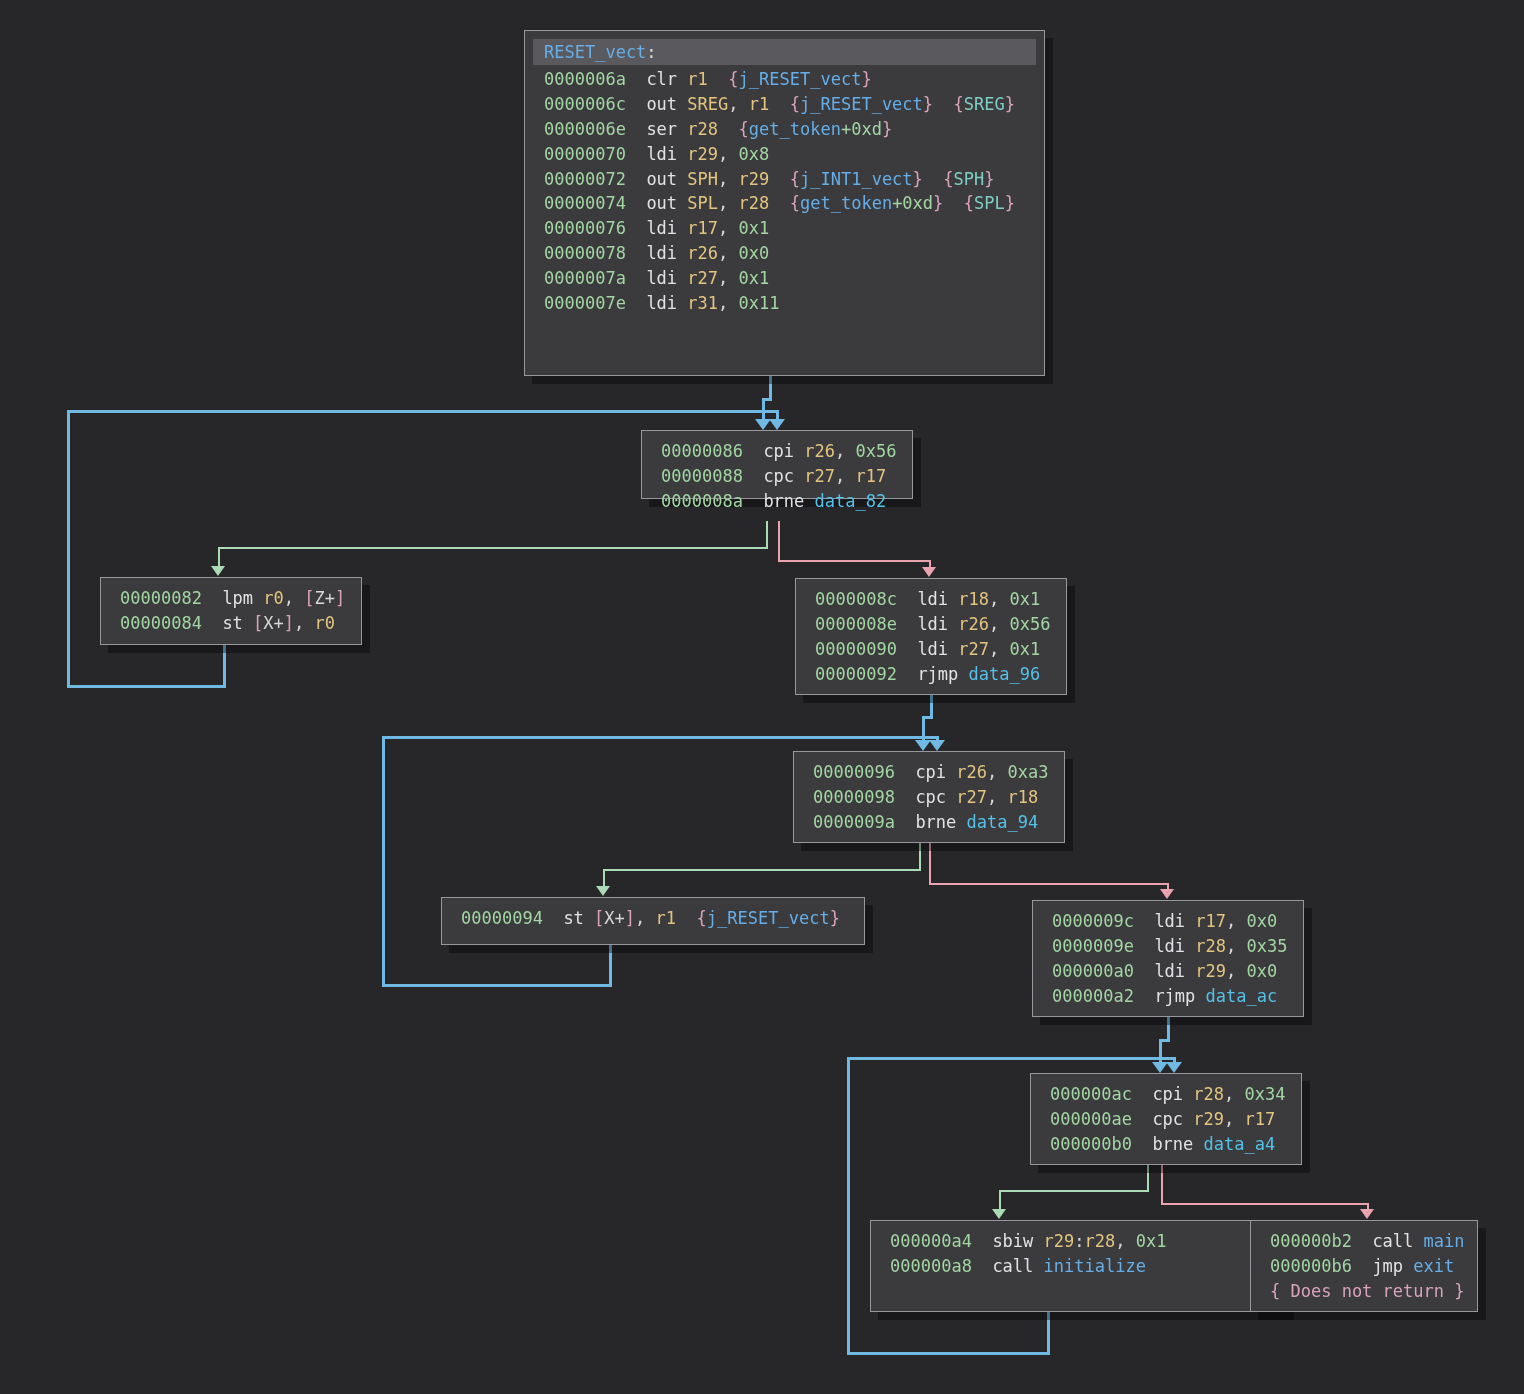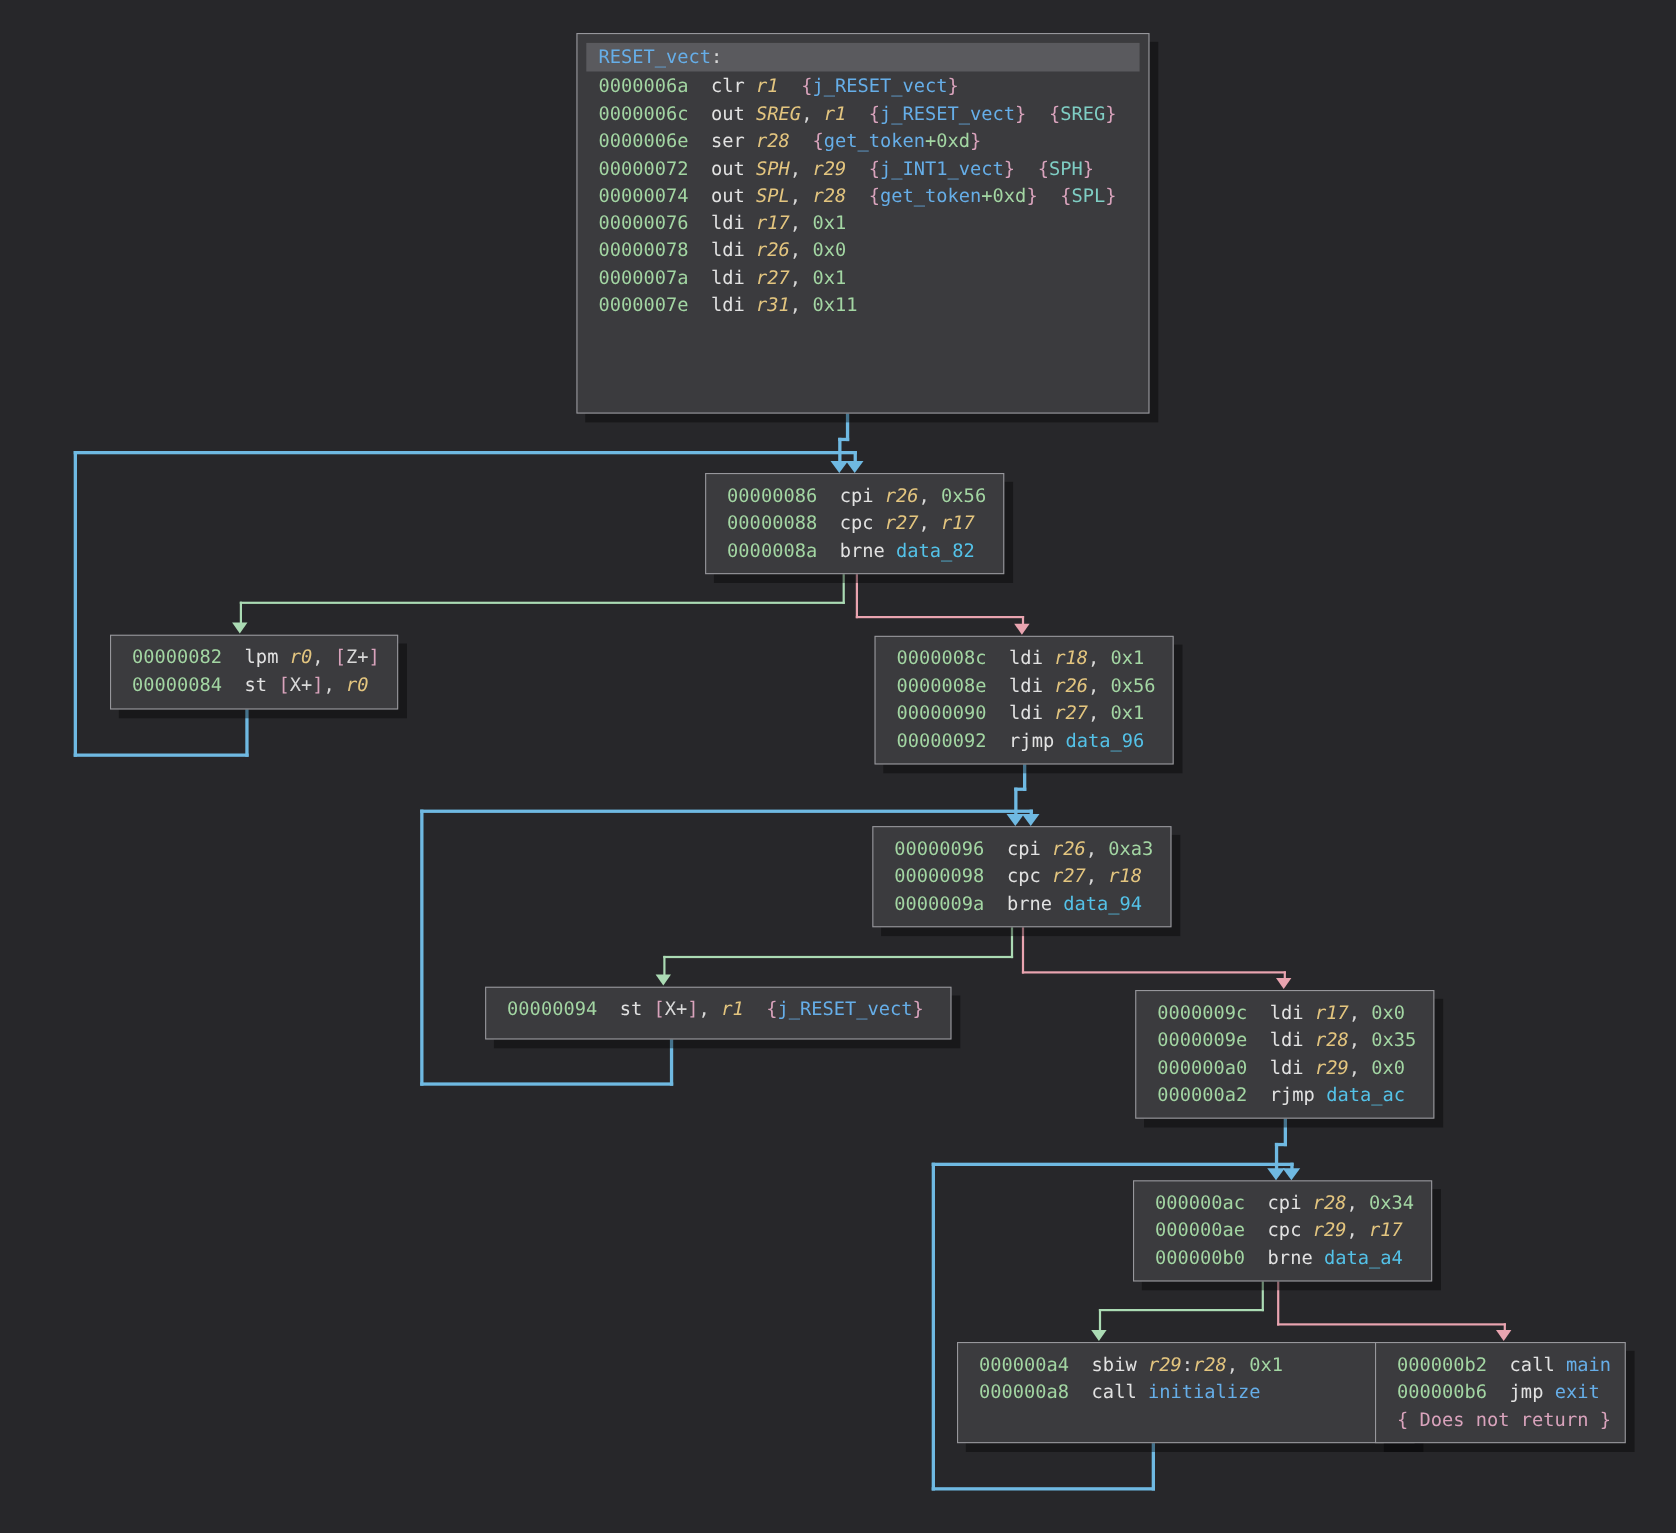--- a/index.html
+++ b/index.html
@@ -9,21 +9,21 @@
     --edge-unconditional:#6fb9e2; --edge-true:#abdbb4; --edge-false:#e9a4b0;
   }
   html,body{margin:0;padding:0;background:var(--canvas-bg);}
   #graph{position:relative;width:1524px;height:1394px;overflow:hidden;background:var(--canvas-bg);
     font-family:"DejaVu Sans Mono","Liberation Mono",monospace;font-size:17px;color:var(--text);}
   .block{position:absolute;box-sizing:border-box;background:var(--block-bg);
     border:1.5px solid var(--block-border);box-shadow:8px 8px 0 rgba(0,0,0,0.38);
     padding:8px 5px;z-index:2;}
   .line{height:24.9px;line-height:24.9px;white-space:pre;padding:0 14px;}
   .line.hdr{background:var(--header-bg);margin:0 3px 2px 3px;padding:0 11px;height:26px;line-height:26px;}
-  .tk-a{color:var(--address);} .tk-n{color:var(--number);} .tk-r{color:var(--register);font-style:italic;}
+  .tk-a{color:var(--address);} .tk-n{color:var(--number);} .tk-r{color:var(--register);}
   .tk-m{color:var(--mnemonic);} .tk-w{color:var(--text);} .tk-s{color:var(--code-symbol);}
   .tk-f{color:var(--function-symbol);} .tk-p{color:var(--annotation);} .tk-g{color:var(--annotation-register);}
   .edge{position:absolute;left:0;top:0;z-index:1;}
   .seg{position:absolute;}
   .seg-unconditional{background:var(--edge-unconditional);}
   .seg-true{background:var(--edge-true);}
   .seg-false{background:var(--edge-false);}
   .arrow{position:absolute;width:0;height:0;border-left:8px solid transparent;border-right:8px solid transparent;border-top:11px solid;}
   .arrow-unconditional{border-top-color:var(--edge-unconditional);}
   .arrow-true{border-top-color:var(--edge-true);border-left-width:7px;border-right-width:7px;border-top-width:10px;}
@@ -109,28 +109,29 @@
       <div class="seg seg-false" style="left: 1161px; top: 1164px; width: 2px; height: 41px;"></div>
       <div class="seg seg-false" style="left: 1161px; top: 1203px; width: 208px; height: 2px;"></div>
       <div class="seg seg-false" style="left: 1367px; top: 1203px; width: 2px; height: 9px;"></div>
       <div class="arrow arrow-false" style="left: 1360px; top: 1209px;"></div>
     </div>
     <div class="block" style="left: 524px; top: 30px; width: 521px; height: 346px;">
       <div class="line hdr"><span class="tk-f">RESET_vect</span><span class="tk-w">:</span></div>
       <div class="line"><span class="tk-a">0000006a</span><span class="tk-w">  </span><span class="tk-m">clr</span><span class="tk-w"> </span><span class="tk-r">r1</span><span class="tk-w">  </span><span class="tk-p">{</span><span class="tk-f">j_RESET_vect</span><span class="tk-p">}</span></div>
       <div class="line"><span class="tk-a">0000006c</span><span class="tk-w">  </span><span class="tk-m">out</span><span class="tk-w"> </span><span class="tk-r">SREG</span><span class="tk-w">, </span><span class="tk-r">r1</span><span class="tk-w">  </span><span class="tk-p">{</span><span class="tk-f">j_RESET_vect</span><span class="tk-p">}</span><span class="tk-w">  </span><span class="tk-p">{</span><span class="tk-g">SREG</span><span class="tk-p">}</span></div>
       <div class="line"><span class="tk-a">0000006e</span><span class="tk-w">  </span><span class="tk-m">ser</span><span class="tk-w"> </span><span class="tk-r">r28</span><span class="tk-w">  </span><span class="tk-p">{</span><span class="tk-f">get_token</span><span class="tk-n">+0xd</span><span class="tk-p">}</span></div>
+      <div class="line"><span class="tk-a">00000070</span><span class="tk-w">  </span><span class="tk-m">ldi</span><span class="tk-w"> </span><span class="tk-r">r29</span><span class="tk-w">, </span><span class="tk-n">0x8</span></div>
       <div class="line"><span class="tk-a">00000072</span><span class="tk-w">  </span><span class="tk-m">out</span><span class="tk-w"> </span><span class="tk-r">SPH</span><span class="tk-w">, </span><span class="tk-r">r29</span><span class="tk-w">  </span><span class="tk-p">{</span><span class="tk-f">j_INT1_vect</span><span class="tk-p">}</span><span class="tk-w">  </span><span class="tk-p">{</span><span class="tk-g">SPH</span><span class="tk-p">}</span></div>
       <div class="line"><span class="tk-a">00000074</span><span class="tk-w">  </span><span class="tk-m">out</span><span class="tk-w"> </span><span class="tk-r">SPL</span><span class="tk-w">, </span><span class="tk-r">r28</span><span class="tk-w">  </span><span class="tk-p">{</span><span class="tk-f">get_token</span><span class="tk-n">+0xd</span><span class="tk-p">}</span><span class="tk-w">  </span><span class="tk-p">{</span><span class="tk-g">SPL</span><span class="tk-p">}</span></div>
       <div class="line"><span class="tk-a">00000076</span><span class="tk-w">  </span><span class="tk-m">ldi</span><span class="tk-w"> </span><span class="tk-r">r17</span><span class="tk-w">, </span><span class="tk-n">0x1</span></div>
       <div class="line"><span class="tk-a">00000078</span><span class="tk-w">  </span><span class="tk-m">ldi</span><span class="tk-w"> </span><span class="tk-r">r26</span><span class="tk-w">, </span><span class="tk-n">0x0</span></div>
       <div class="line"><span class="tk-a">0000007a</span><span class="tk-w">  </span><span class="tk-m">ldi</span><span class="tk-w"> </span><span class="tk-r">r27</span><span class="tk-w">, </span><span class="tk-n">0x1</span></div>
       <div class="line"><span class="tk-a">0000007e</span><span class="tk-w">  </span><span class="tk-m">ldi</span><span class="tk-w"> </span><span class="tk-r">r31</span><span class="tk-w">, </span><span class="tk-n">0x11</span></div>
     </div>
-    <div class="block" style="left: 641px; top: 430px; width: 272px; height: 92px;">
+    <div class="block" style="left: 641px; top: 430px; width: 272px; height: 69px;">
       <div class="line"><span class="tk-a">00000086</span><span class="tk-w">  </span><span class="tk-m">cpi</span><span class="tk-w"> </span><span class="tk-r">r26</span><span class="tk-w">, </span><span class="tk-n">0x56</span></div>
       <div class="line"><span class="tk-a">00000088</span><span class="tk-w">  </span><span class="tk-m">cpc</span><span class="tk-w"> </span><span class="tk-r">r27</span><span class="tk-w">, </span><span class="tk-r">r17</span></div>
       <div class="line"><span class="tk-a">0000008a</span><span class="tk-w">  </span><span class="tk-m">brne</span><span class="tk-w"> </span><span class="tk-s">data_82</span></div>
     </div>
     <div class="block" style="left: 100px; top: 577px; width: 262px; height: 68px;">
       <div class="line"><span class="tk-a">00000082</span><span class="tk-w">  </span><span class="tk-m">lpm</span><span class="tk-w"> </span><span class="tk-r">r0</span><span class="tk-w">, </span><span class="tk-p">[</span><span class="tk-w">Z+</span><span class="tk-p">]</span></div>
       <div class="line"><span class="tk-a">00000084</span><span class="tk-w">  </span><span class="tk-m">st</span><span class="tk-w"> </span><span class="tk-p">[</span><span class="tk-w">X+</span><span class="tk-p">]</span><span class="tk-w">, </span><span class="tk-r">r0</span></div>
     </div>
     <div class="block" style="left: 795px; top: 578px; width: 272px; height: 117px;">
       <div class="line"><span class="tk-a">0000008c</span><span class="tk-w">  </span><span class="tk-m">ldi</span><span class="tk-w"> </span><span class="tk-r">r18</span><span class="tk-w">, </span><span class="tk-n">0x1</span></div>

